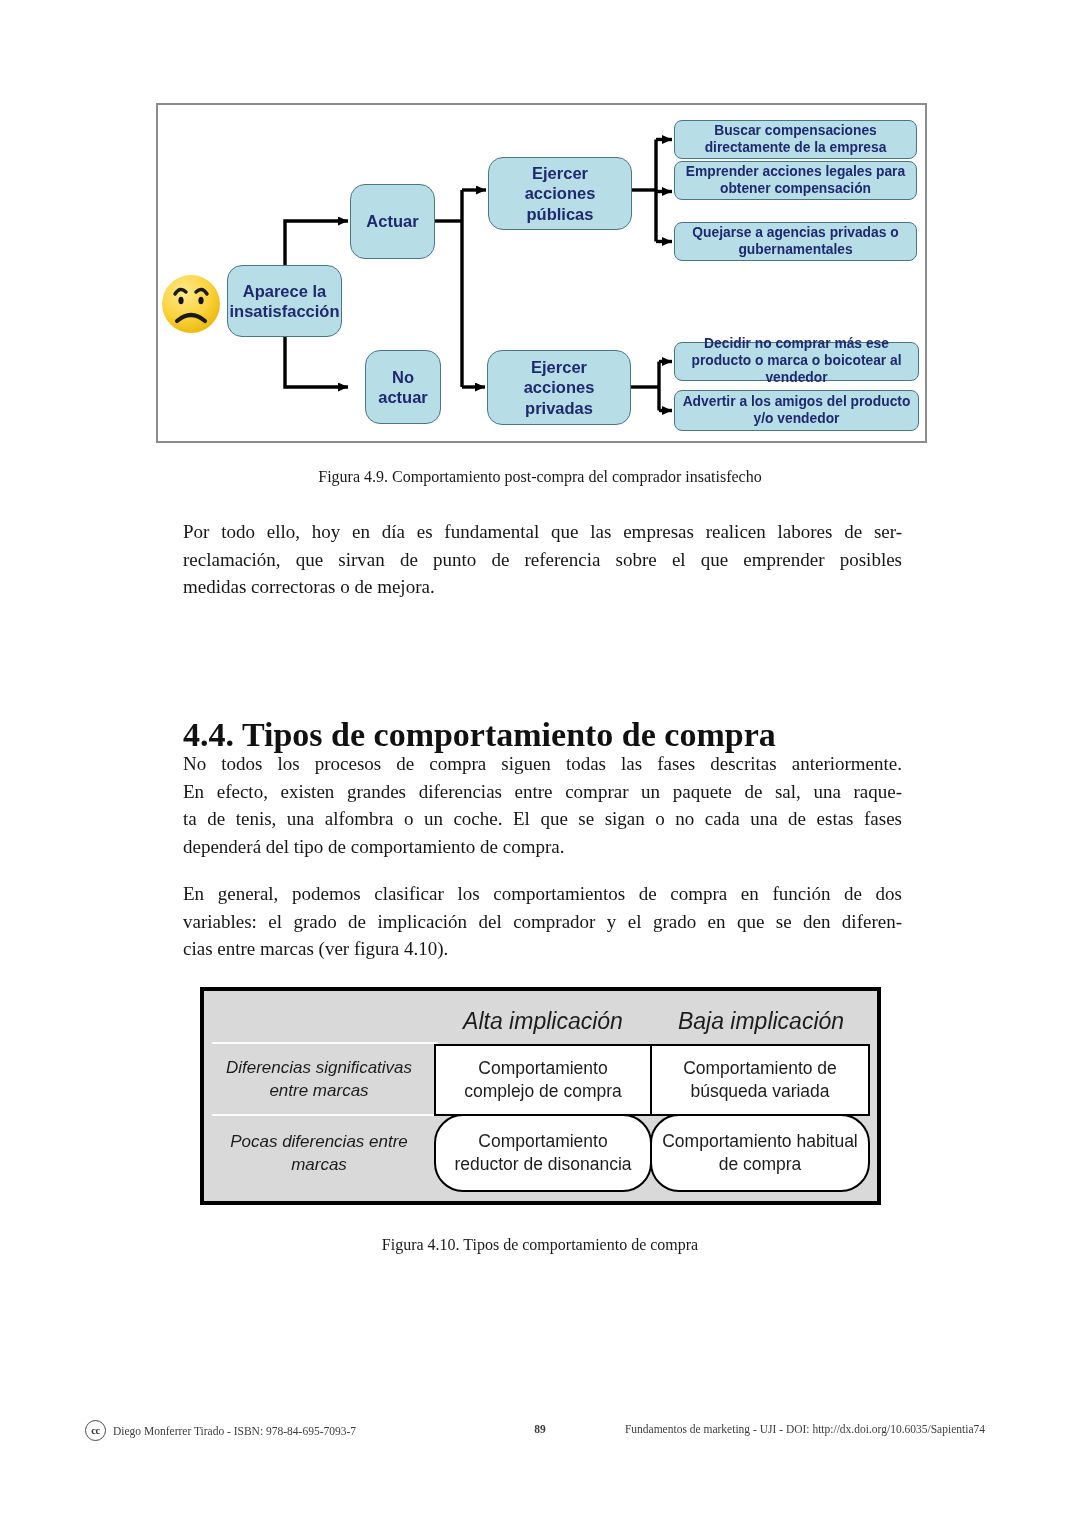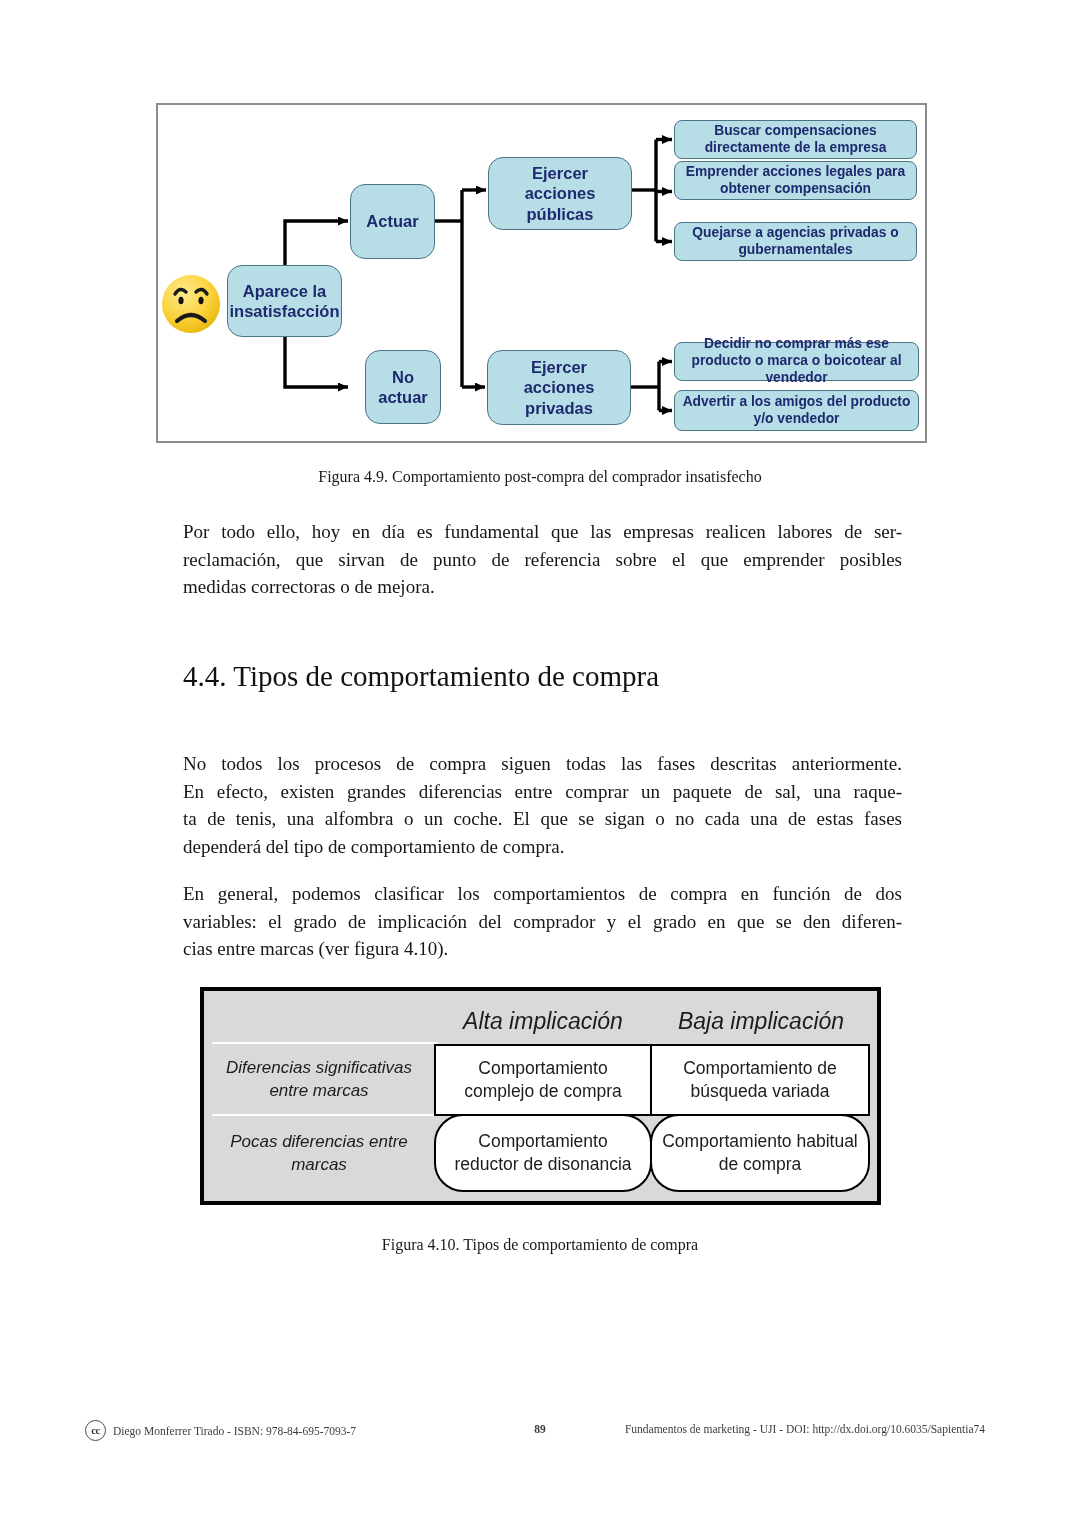--- a/index.html
+++ b/index.html
@@ -35,21 +35,21 @@
   .emoji{position:absolute;left:2px;top:166px;}
 
   
   .caption{position:absolute;left:0;right:0;text-align:center;font-size:16px;color:#1a1a1a;}
   .cap1{top:468px;}
   .cap2{top:1236px;}
   .para{position:absolute;left:183px;width:719px;font-size:19px;}
   .pline{line-height:27.5px;text-align:justify;text-align-last:justify;white-space:normal;}
   .pline.last{text-align-last:left;}
   .p1{top:518px;} .p2{top:750px;} .p3{top:880px;}
-  .heading{position:absolute;left:183px;top:660px;font-size:29px;font-weight:normal;color:#111;}
+  .heading{position:absolute;left:183px;top:716px;font-size:34px;font-weight:bold;color:#111;}
 
   
   .figtable{position:absolute;left:200px;top:987px;width:681px;height:218px;
             background:var(--table_bg);border:4px solid var(--table_border);
             font-family:"Liberation Sans",sans-serif;color:#1c1c1c;}
   .tsep{position:absolute;left:8px;width:226px;height:2px;background:rgba(255,255,255,.92);}
   .tsep.s1{top:51px;} .tsep.s2{top:123px;}
   .tgrid{position:relative;display:grid;grid-template-columns:230px 218px 218px;
          grid-template-rows:53px 72px 76px;width:666px;}
   .tcolhead{display:flex;align-items:flex-end;justify-content:center;padding-bottom:9px;

